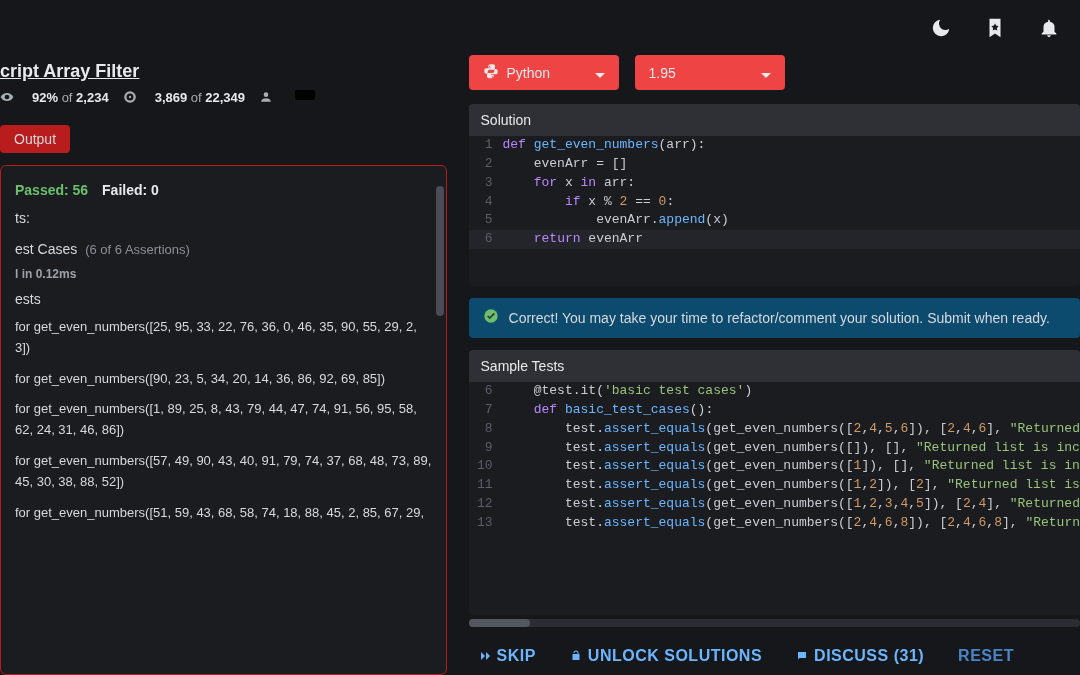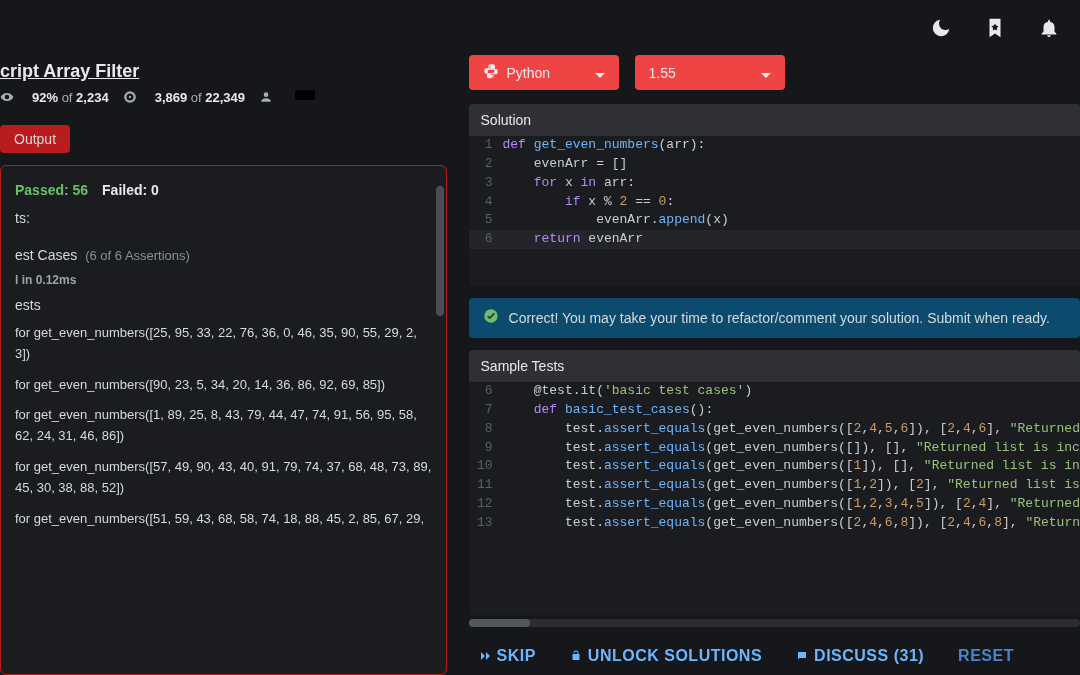--- a/index.html
+++ b/index.html
@@ -250,21 +250,21 @@
     </div>
     <div class="output-btn">Output</div>
 
     <div class="results-panel" style="position:relative">
       <div class="results-scroll">
         <div class="pf-line">
           <span class="passed">Passed: 56</span>
           <span class="failed">Failed: 0</span>
         </div>
         <div class="results-h">ts:</div>
-        <div class="results-h" style="margin-top:21px">
+        <div class="results-h" style="margin-top:15px">
           <span>est Cases</span>
           <span class="assert-meta">(6 of 6 Assertions)</span>
         </div>
         <div class="time-line">l in 0.12ms</div>
         <div class="results-h">ests</div>
         <div id="tests-container">
             <div class="test-line">for get_even_numbers([25, 95, 33, 22, 76, 36, 0, 46, 35, 90, 55, 29, 2, 3])</div>
             <div class="test-line">for get_even_numbers([90, 23, 5, 34, 20, 14, 36, 86, 92, 69, 85])</div>
             <div class="test-line">for get_even_numbers([1, 89, 25, 8, 43, 79, 44, 47, 74, 91, 56, 95, 58, 62, 24, 31, 46, 86])</div>
             <div class="test-line">for get_even_numbers([57, 49, 90, 43, 40, 91, 79, 74, 37, 68, 48, 73, 89, 45, 30, 38, 88, 52])</div>
@@ -283,21 +283,21 @@
                 <path d="M12 2C9 2 8 3 8 5v2h4v1H5c-2 0-3 1-3 4s1 4 3 4h2v-3c0-2 1-3 3-3h5c2 0 3-1 3-3V5c0-2-1-3-3-3h-3zm-2 2a1 1 0 110 2 1 1 0 010-2z"></path>
                 <path d="M17 9v3c0 2-1 3-3 3H9c-2 0-3 1-3 3v2c0 2 1 3 3 3h3c3 0 4-1 4-3v-2h-4v-1h7c2 0 3-1 3-4s-1-4-3-4h-2zm-3 11a1 1 0 110 2 1 1 0 010-2z"></path>
               </svg></span>
           <span>Python</span>
         </span>
         <span class="chev"><svg viewBox="0 0 10 10">
               <path d="M0 2l5 5 5-5z"></path>
             </svg></span>
       </div>
       <div class="select">
-        <span class="lbl">1.55</span>
+        <span class="lbl">1.95</span>
         <span class="chev"><svg viewBox="0 0 10 10">
               <path d="M0 2l5 5 5-5z"></path>
             </svg></span>
       </div>
     </div>
 
     <div class="panel-header">Solution</div>
     <div class="code-editor" id="solution-editor" style="height:150px">
         <div class="code-line">
           <div class="gutter">1</div>

